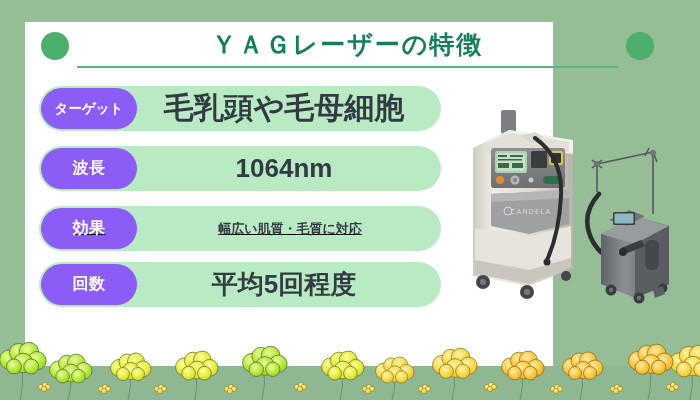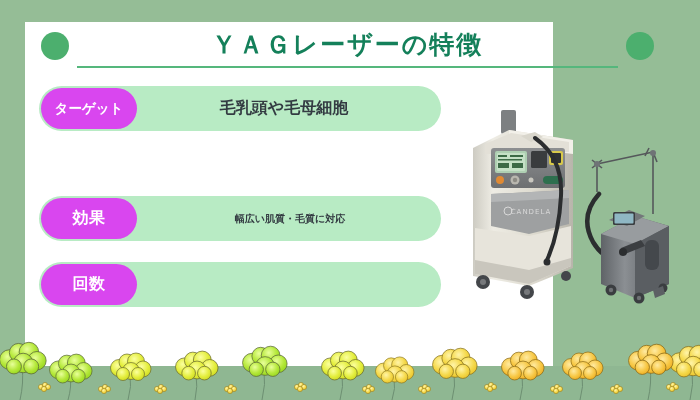--- a/index.html
+++ b/index.html
@@ -57,50 +57,50 @@
   .row {
     position:absolute;
     left:14px;
     width:402px; height:45px;
     background:#b8ebc4;
     border-radius:23px;
     display:flex; align-items:center;
   }
   #row-0 { top:64px; }
   #row-1 { top:124px; }
-  #row-2 { top:174px; }
+  #row-2 { top:184px;text-decoration:underline; }
   #row-3 { top:240px; }
 
   .row-pill {
     flex:0 0 auto;
     width:96px; height:41px;
     margin-left:2px;
     border-radius:21px;
-    background:#d946ef;
+    background:#8b5cf6;
     color:#ffffff;
     display:flex; align-items:center; justify-content:center;
     font-size:15px; font-weight:700;
     letter-spacing:0.5px;
     white-space:nowrap;
   }
   .row-pill.narrow { font-size:16px; }
   .row-pill.tiny   { font-size:13.5px; letter-spacing:0px; }
 
   .row-body {
     flex:1 1 auto;
     display:flex; align-items:baseline; justify-content:center;
     padding-right:10px;
   }
   .row-main {
-    font-size:16px; font-weight:700; color:#333b42;
+    font-size:30px; font-weight:700; color:#333b42;
     white-space:nowrap;
   }
   .row-main.big { font-size:26px; }
   .row-sub {
-    font-size:10px; font-weight:700; color:#333b42;
+    font-size:13px; font-weight:700; color:#333b42;
     margin-left:12px; white-space:nowrap;
   }
 
   
   #devices {
     position:absolute;
     left:430px; top:80px;
     width:225px; height:235px;
   }
   #device-large { position:absolute; left:10px;  top:8px;  width:116px; height:190px; }
@@ -131,30 +131,39 @@
       <div id="title-rule"></div>
     </div>
 
     <div class="row" id="row-0">
       <div class="row-pill tiny">ターゲット</div>
       <div class="row-body">
         <span class="row-main">毛乳頭や毛母細胞</span>
       </div>
     </div>
 
+    <div class="row" id="row-1">
+      <div class="row-pill narrow">波長</div>
+      <div class="row-body">
+        <span class="row-main big">1064nm</span>
+      </div>
+    </div>
 
     <div class="row" id="row-2">
       <div class="row-pill narrow">効果</div>
       <div class="row-body">
         <span class="row-sub">幅広い肌質・毛質に対応</span>
       </div>
     </div>
 
     <div class="row" id="row-3">
       <div class="row-pill narrow">回数</div>
+      <div class="row-body">
+        <span class="row-main big">平均5回程度</span>
+      </div>
     </div>
 
     <div id="devices">
 
       <svg id="device-large" viewBox="0 0 116 190">
         <defs>
           <linearGradient id="bodyL" x1="0" y1="0" x2="1" y2="0">
             <stop offset="0" stop-color="#cdcbc2"></stop>
             <stop offset="0.2" stop-color="#eeece4"></stop>
             <stop offset="0.6" stop-color="#dedbd0"></stop>

